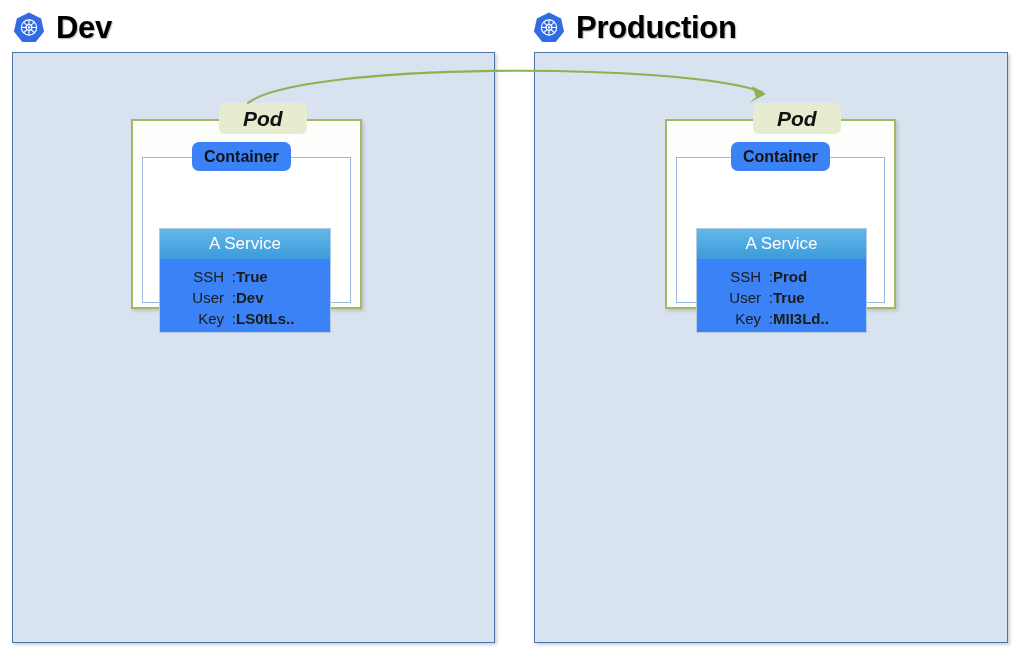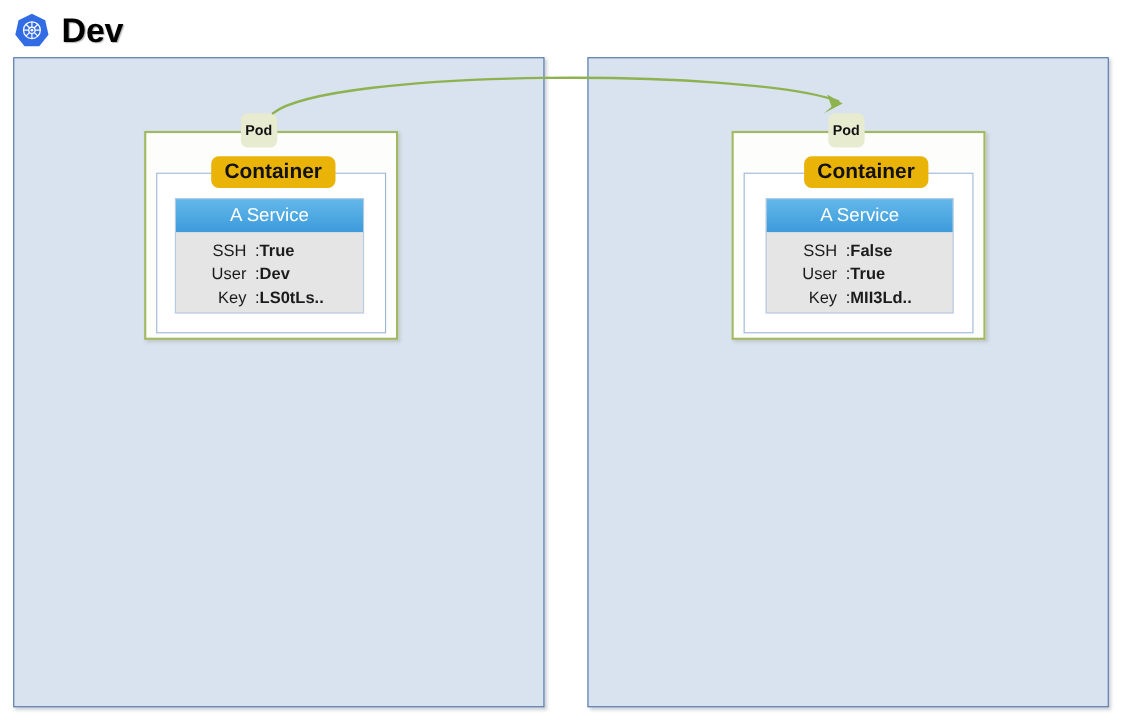--- a/index.html
+++ b/index.html
@@ -88,43 +88,45 @@
     align-items: center;
     justify-content: center;
     font-weight: bold;
     color: #121212;
     box-sizing: border-box;
     white-space: nowrap;
   }
   .chip-pod {
     background: #e7ecd1;
     border-radius: 6px;
-    font-size: 13px;
+    font-size: 21px;
     height: 31px;
-    padding: 0 4px;
+    padding: 0 24px;
+    font-style: italic;
   }
   .chip-pod.dev  { left: 219px; top: 103px; }
   .chip-pod.prod { left: 753px; top: 103px; }
 
   .chip-container {
-    background: #eab308;
+    background: #3b82f6;
     border-radius: 7px;
-    font-size: 19px;
+    font-size: 16px;
     height: 29px;
     padding: 12px 12px;
   }
   .chip-container.dev  { left: 192px; top: 142px; }
   .chip-container.prod { left: 731px; top: 142px; }
 
   
   .service-card {
     position: absolute;
-    background: #e5e5e5;
+    background: #3b82f6;
     border: 1px solid #b4c9e2;
     box-sizing: border-box;
+    margin-top: 48px;
   }
   .service-card.dev  { left: 159px; top: 180px; width: 172px; height: 105px; }
   .service-card.prod { left: 696px; top: 180px; width: 171px; height: 105px; }
 
   .service-header {
     height: 30px;
     background: linear-gradient(to bottom, #63b8ea 0%, #50aae3 48%, #3d9bd9 100%);
     color: #ffffff;
     font-size: 17px;
     display: flex;
@@ -217,33 +219,52 @@
         <span class="kv-key">Key</span>
         <span class="kv-colon">:</span>
         <span class="kv-val">LS0tLs..</span>
       </div>
     </div>
   </div>
 
   <div class="chip chip-container dev">Container</div>
   <div class="chip chip-pod dev">Pod</div>
 
+  <div class="env-header prod">
+    <svg class="k8s-logo" viewBox="0 0 64 64">
+      <polygon points="32,3 54.8,14 60.4,38.7 44.6,58.5 19.4,58.5 3.6,38.7 9.2,14" fill="#326ce5"></polygon>
+      <g fill="none" stroke="#ffffff" stroke-width="2.1">
+        <circle cx="32" cy="31" r="14.4"></circle>
+        <circle cx="32" cy="31" r="5.4"></circle>
+        <line x1="32" y1="16.6" x2="32" y2="25.6"></line>
+        <line x1="32" y1="36.4" x2="32" y2="45.4"></line>
+        <line x1="17.6" y1="31" x2="26.6" y2="31"></line>
+        <line x1="37.4" y1="31" x2="46.4" y2="31"></line>
+        <line x1="21.8" y1="20.8" x2="28.2" y2="27.2"></line>
+        <line x1="35.8" y1="34.8" x2="42.2" y2="41.2"></line>
+        <line x1="42.2" y1="20.8" x2="35.8" y2="27.2"></line>
+        <line x1="28.2" y1="34.8" x2="21.8" y2="41.2"></line>
+      </g>
+      <circle cx="32" cy="31" r="2.4" fill="#ffffff"></circle>
+    </svg>
+    <span class="env-title">Production</span>
+  </div>
 
   <div class="env-panel prod"></div>
 
   <div class="pod-box prod"></div>
   <div class="container-box prod"></div>
 
   <div class="service-card prod">
     <div class="service-header">A Service</div>
     <div class="service-body">
       <div class="kv-row">
         <span class="kv-key">SSH</span>
         <span class="kv-colon">:</span>
-        <span class="kv-val">False</span>
+        <span class="kv-val">Prod</span>
       </div>
       <div class="kv-row">
         <span class="kv-key">User</span>
         <span class="kv-colon">:</span>
         <span class="kv-val">True</span>
       </div>
       <div class="kv-row">
         <span class="kv-key">Key</span>
         <span class="kv-colon">:</span>
         <span class="kv-val">MII3Ld..</span>

